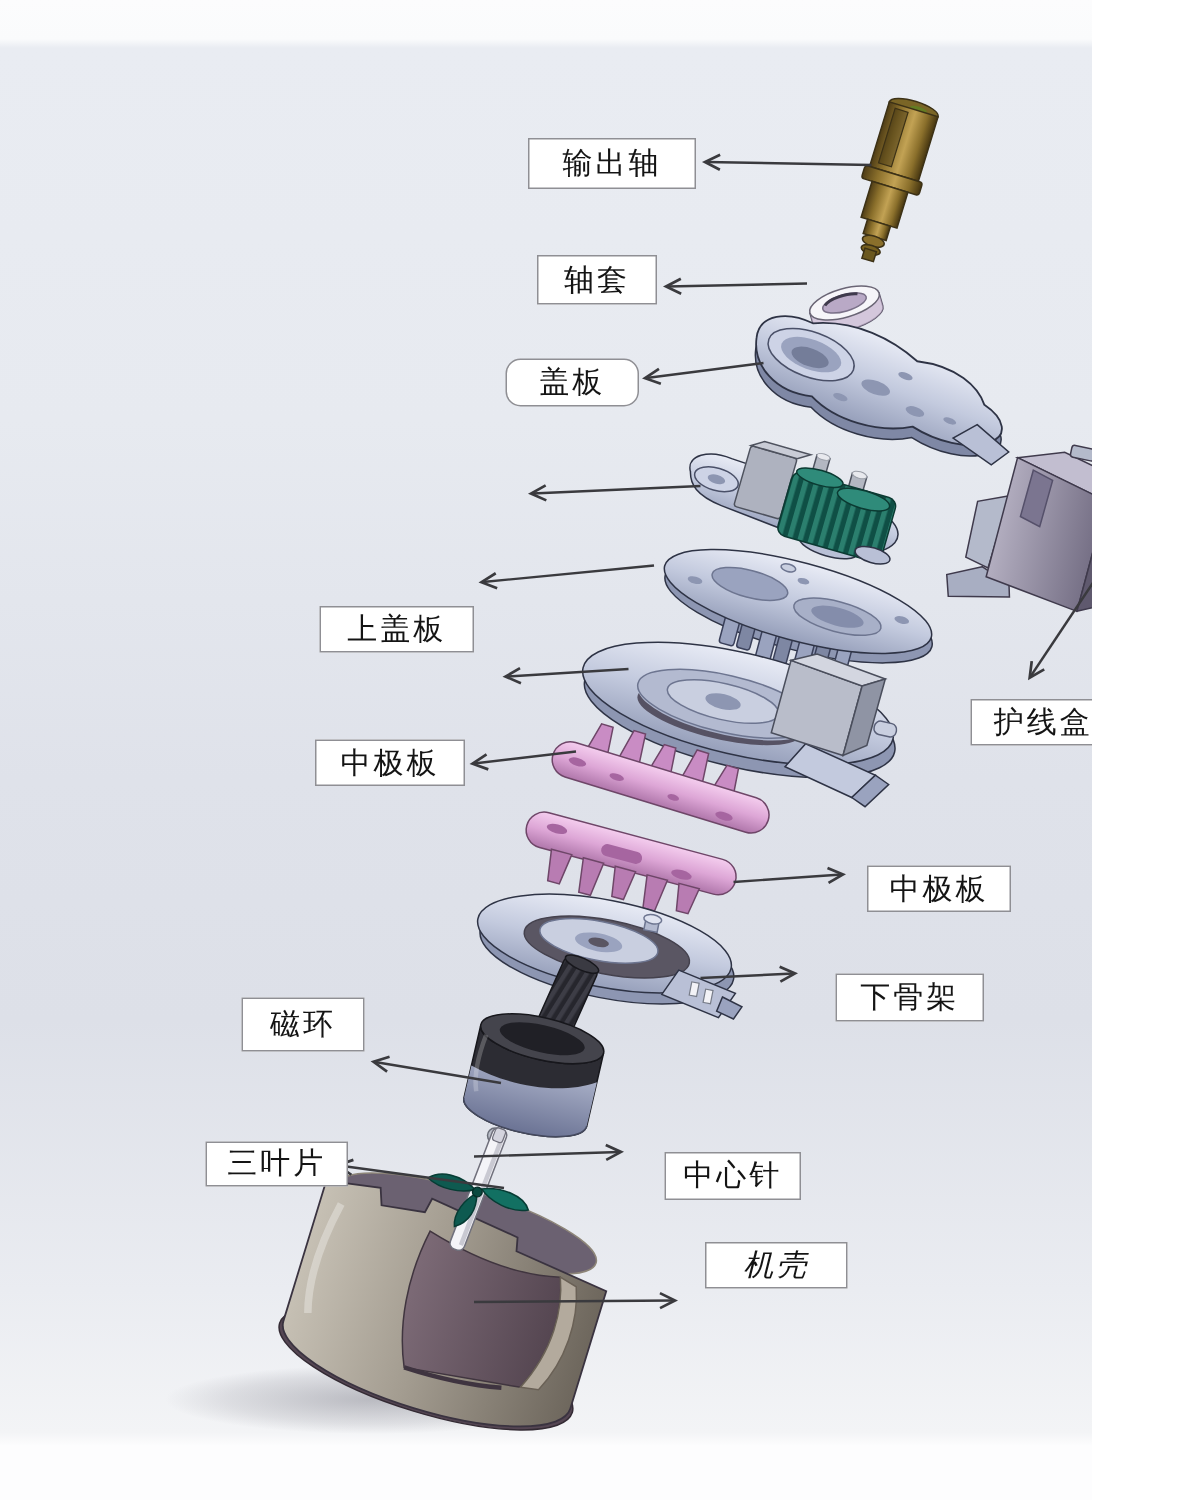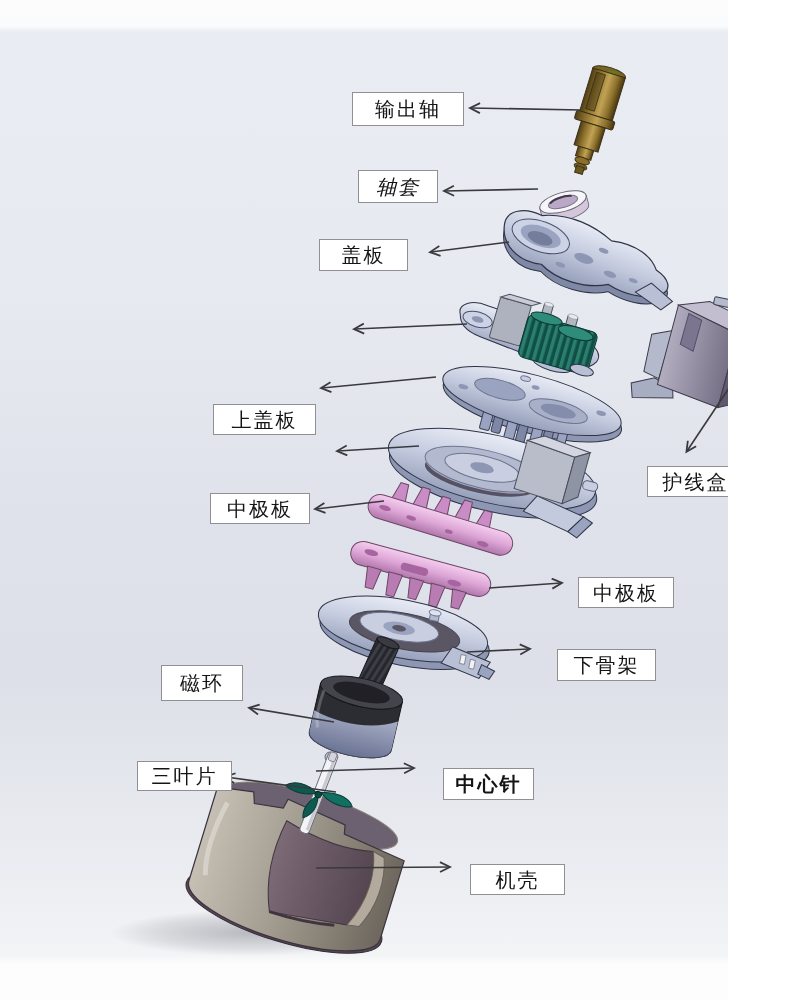--- a/index.html
+++ b/index.html
@@ -276,25 +276,25 @@
     <line x1="489" y1="588" x2="561" y2="583" marker-end="url(#ah)"></line>
     <line x1="467" y1="652" x2="529" y2="649" marker-end="url(#ah)"></line>
     <line x1="334" y1="722" x2="250" y2="708" marker-end="url(#ah)"></line>
     <line x1="336" y1="792" x2="226" y2="777" marker-end="url(#ah)"></line>
     <line x1="316" y1="771" x2="413" y2="768" marker-end="url(#ah)"></line>
     <line x1="316" y1="868" x2="449" y2="867" marker-end="url(#ah)"></line>
   </g>
 </svg>
 
   <div class="lbl" style="left:352px;top:92px;width:112px;height:34px;">输出轴</div>
-  <div class="lbl" style="left:358px;top:170px;width:80px;height:33px;font-style:italic;">轴套</div>
-  <div class="lbl" style="left:319px;top:239px;width:89px;height:32px;">盖板</div>
+  <div class="lbl" style="left:358px;top:170px;width:80px;height:33px;">轴套</div>
+  <div class="lbl" style="left:337px;top:239px;width:89px;height:32px;border-radius:10px;">盖板</div>
   <div class="lbl" style="left:213px;top:378px;width:103px;height:31px;margin-top:26px;">上盖板</div>
   <div class="lbl" style="left:210px;top:493px;width:100px;height:31px;">中极板</div>
   <div class="lbl" style="left:647px;top:466px;width:97px;height:31px;">护线盒</div>
   <div class="lbl" style="left:578px;top:577px;width:96px;height:31px;">中极板</div>
   <div class="lbl" style="left:557px;top:649px;width:99px;height:32px;">下骨架</div>
   <div class="lbl" style="left:161px;top:665px;width:82px;height:36px;">磁环</div>
   <div class="lbl" style="left:125px;top:761px;width:95px;height:30px;margin-left:12px;">三叶片</div>
-  <div class="lbl" style="left:443px;top:768px;width:91px;height:32px;font-weight:bold;">中心针</div>
-  <div class="lbl" style="left:470px;top:864px;width:95px;height:31px;">机壳</div>
+  <div class="lbl" style="left:443px;top:768px;width:91px;height:32px;">中心针</div>
+  <div class="lbl" style="left:470px;top:828px;width:95px;height:31px;font-style:italic;">机壳</div>
 
 </div>
 
 </body></html>

